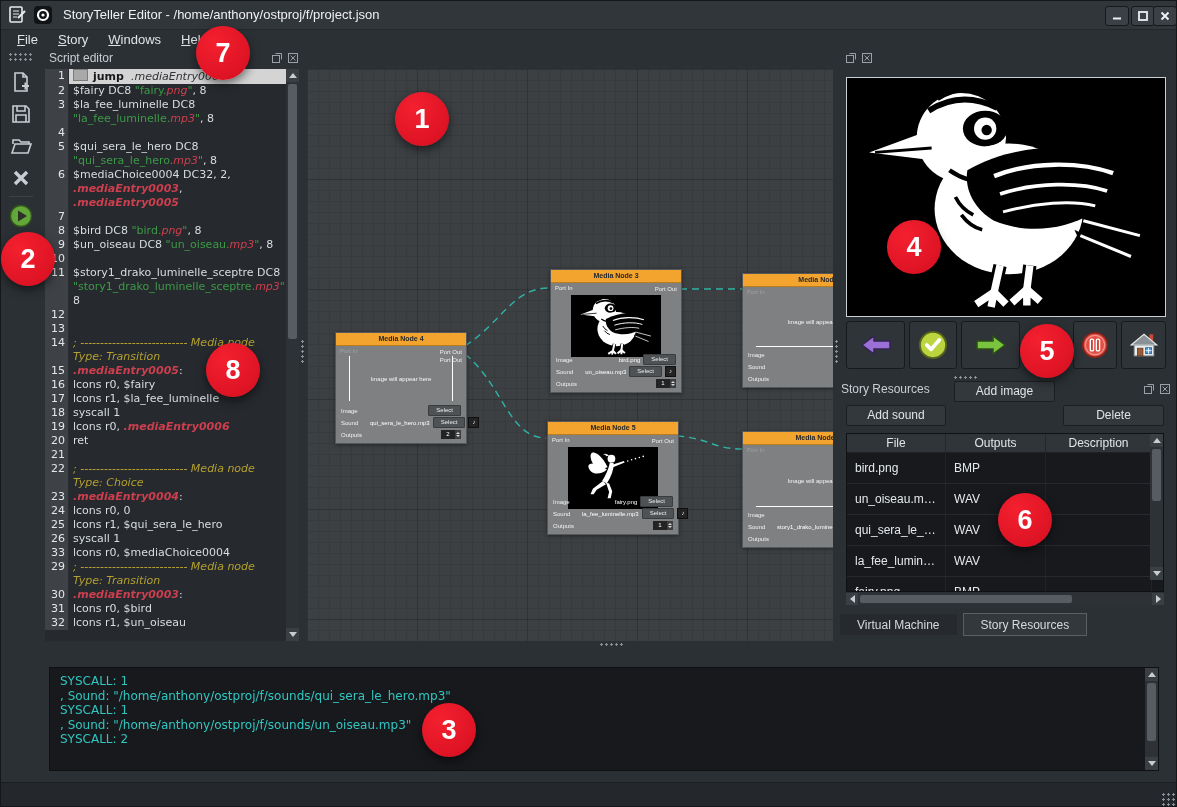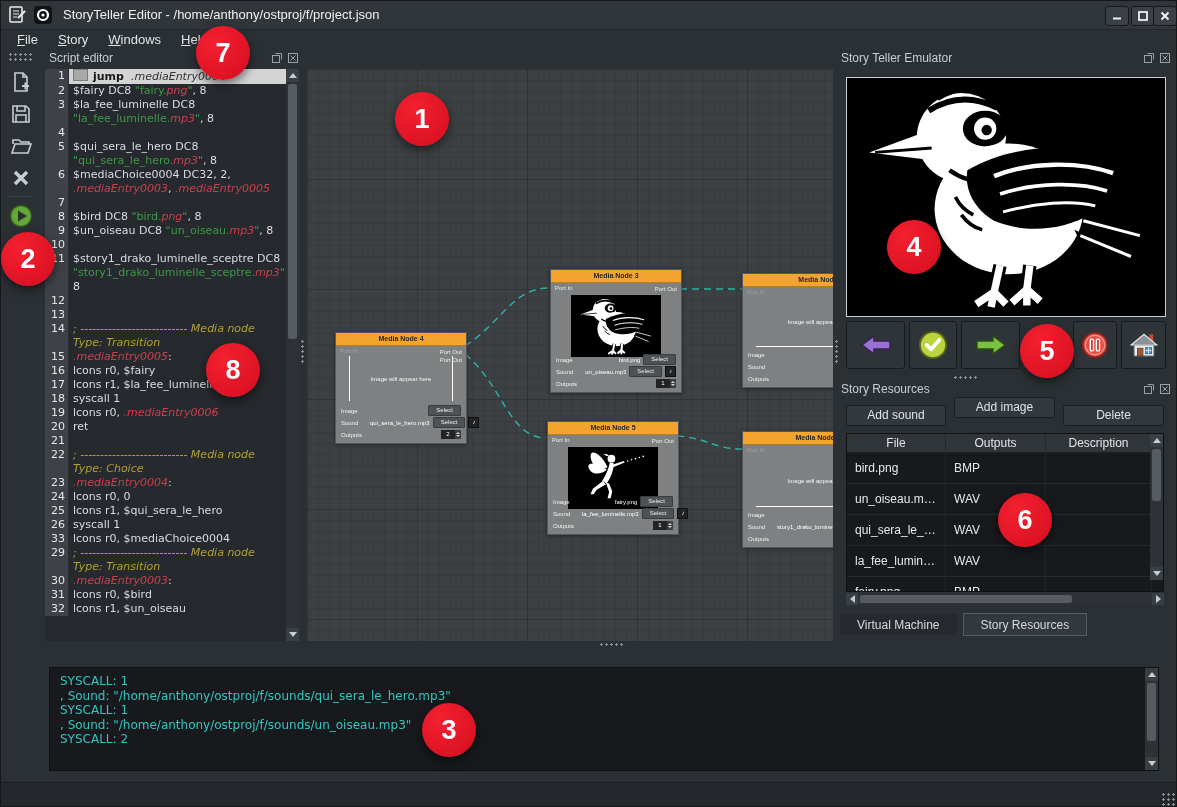--- a/index.html
+++ b/index.html
@@ -28,21 +28,21 @@
   
   #editor{position:absolute;left:44px;top:68px;width:254px;height:572px;background:#26292d;overflow:hidden;
           font-family:"DejaVu Sans",sans-serif;}
   #ed-lines{position:absolute;left:0;top:0;width:241px;}
   .sline{display:flex;line-height:14px;font-size:11px;}
   .lg{flex:none;width:20px;background:#3e4246;color:#e4e7ea;text-align:right;padding-right:3px;border-right:1px solid #2a2d31;}
   .lc{flex:1;padding-left:4px;white-space:pre-wrap;overflow-wrap:break-word;color:#d8dde1;}
   .sline.hl .lc{background:#d4d4d4;}
   .lmark{display:inline-block;width:13px;height:10px;background:#a9a9a9;border:1px solid #7c7c7c;margin-right:5px;vertical-align:-1px;}
   .tk-d{color:#d8dde1;} .tk-s{color:#3c9a47;} .tk-e{color:#cd3f4f;font-style:italic;}
-  .tk-l{color:#cd3f4f;font-style:italic;} .tk-c{color:#b3a02f;font-style:italic;margin-top:35px;}
+  .tk-l{color:#cd3f4f;font-style:italic;font-weight:bold;} .tk-c{color:#b3a02f;font-style:italic;margin-top:35px;}
   .tk-k{color:#f2f2f2;font-weight:bold;} .tk-k1{color:#17181b;font-weight:bold;} .tk-l1{color:#303236;font-style:italic;}
   
   .sbar{position:absolute;background:#2e3236;}
   .sbtn{position:absolute;width:13px;height:13px;background:#3a3f44;display:flex;align-items:center;justify-content:center;}
   .sthumb{position:absolute;background:#565c62;border-radius:2px;}
   .arrow{width:0;height:0;border-left:4px solid transparent;border-right:4px solid transparent;}
   .a-up{border-bottom:5px solid #c8cdd2;} .a-dn{border-top:5px solid #c8cdd2;}
   .a-lt{border-top:4px solid transparent;border-bottom:4px solid transparent;border-right:5px solid #c8cdd2;border-left:none;}
   .a-rt{border-top:4px solid transparent;border-bottom:4px solid transparent;border-left:5px solid #c8cdd2;border-right:none;}
   
@@ -572,21 +572,20 @@
             <div class="frow">
               <span class="flab">Outputs</span>
               <span class="fval"></span>
             </div>
           </div>
         </div>
       </div>
     </div>
 
   <div class="dtitle" style="left:840px;top:48px;width:330px">
-    <span class="dtxt">Story Teller Emulator</span>
     <span class="dicon">
         <svg viewBox="0 0 12 12" width="12" height="12">
           <rect x="1.5" y="3.5" width="7" height="7" fill="none" stroke="#9aa0a6"></rect>
           <path d="M4.5,1.5 h6 v6" fill="none" stroke="#9aa0a6"></path>
         </svg>
       </span>
     <span class="dicon">
         <svg viewBox="0 0 12 12" width="12" height="12">
           <rect x="1.5" y="1.5" width="9" height="9" fill="none" stroke="#9aa0a6"></rect>
           <path d="M3.5,3.5 l5,5 M8.5,3.5 l-5,5" stroke="#9aa0a6"></path>
@@ -642,21 +641,21 @@
         </svg>
       </span>
     <span class="dicon">
         <svg viewBox="0 0 12 12" width="12" height="12">
           <rect x="1.5" y="1.5" width="9" height="9" fill="none" stroke="#9aa0a6"></rect>
           <path d="M3.5,3.5 l5,5 M8.5,3.5 l-5,5" stroke="#9aa0a6"></path>
         </svg>
       </span>
   </div>
   <div class="btn" style="left:845px;top:404px;width:100px">Add sound</div>
-  <div class="btn" style="left:953px;top:396px;width:101px">Add image</div>
+  <div class="btn" style="left:953px;top:380px;width:101px">Add image</div>
   <div class="btn" style="left:1062px;top:404px;width:101px">Delete</div>
 
   <div id="restable">
     <div id="res-head">
         <div class="th">File</div>
         <div class="th">Outputs</div>
         <div class="th">Description</div>
       </div>
     <div>
         <div class="tr">

